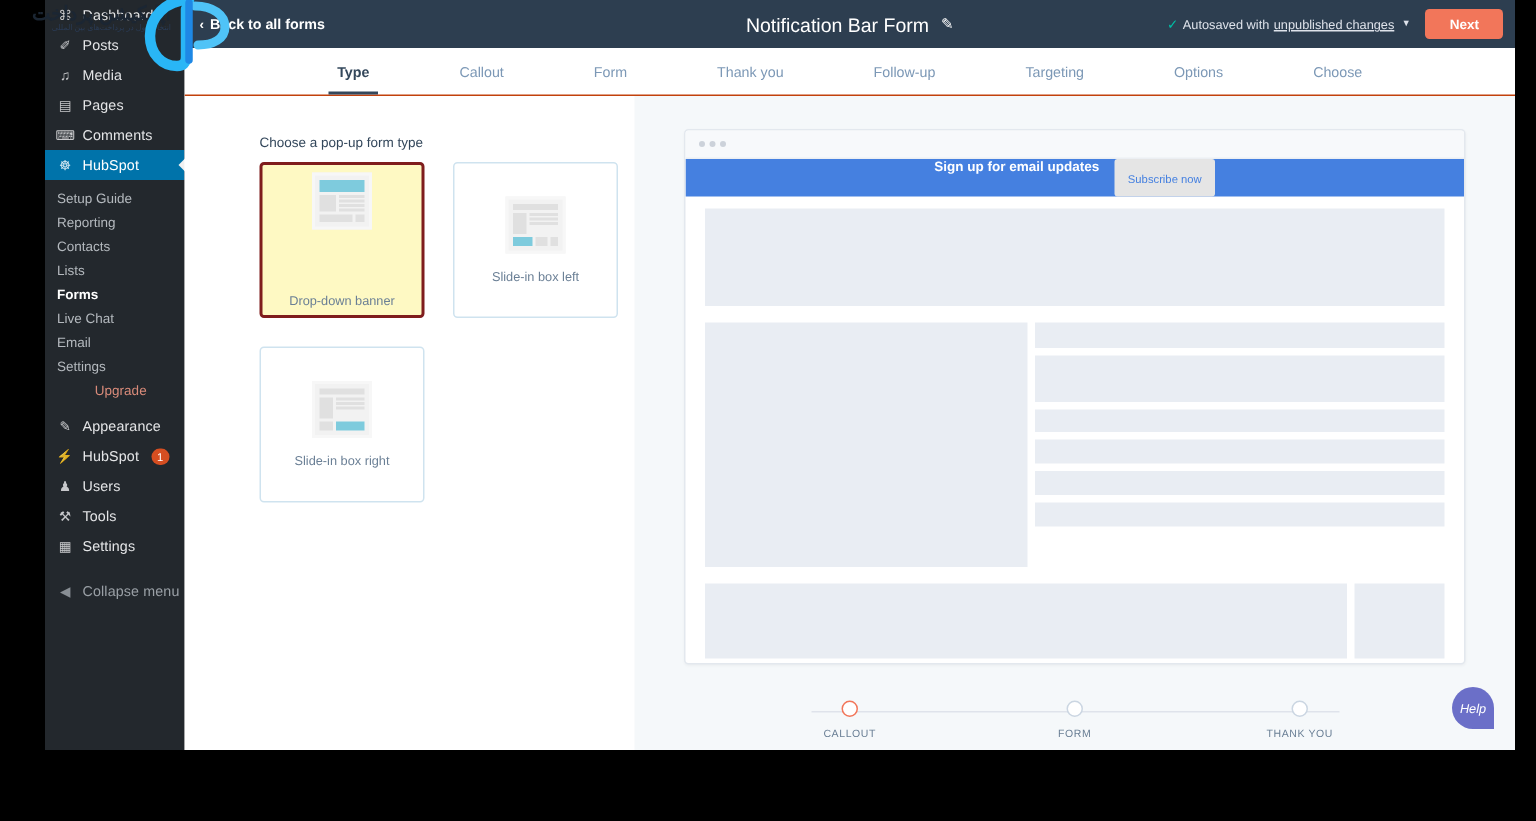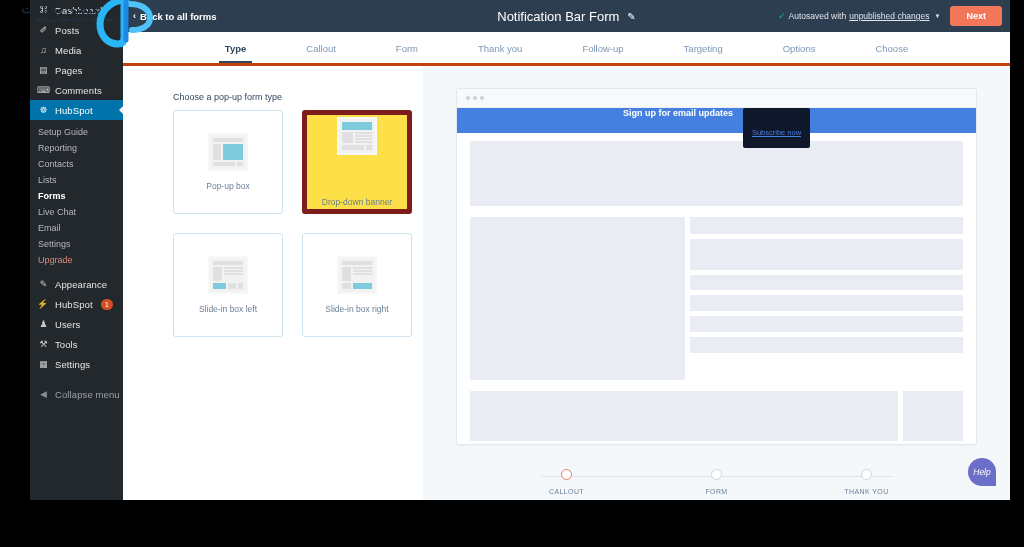--- a/index.html
+++ b/index.html
@@ -8,21 +8,21 @@
   .screen{position:absolute;left:0;top:0;width:1024px;height:547px;background:#000;}
 
   
   .wp-sidebar{position:absolute;left:30px;top:0;width:93px;height:500px;background:#23282d;color:#b4b9be;font-size:9px;}
   .wp-item{display:flex;align-items:center;gap:6px;height:20px;padding:0 0 0 8px;color:#e4e5e7;font-size:9.5px;letter-spacing:.1px;}
   .wp-item.active{background:#0073aa;color:#fff;position:relative;}
   .wp-item.active:after{content:"";position:absolute;right:-1px;top:50%;transform:translateY(-50%);border:5px solid transparent;border-right-color:#f1f1f1;}
   .wp-ico{width:11px;height:11px;display:inline-flex;align-items:center;justify-content:center;font-size:9px;opacity:.85;line-height:1;}
   .wp-sub{padding:0 0 0 8px;height:16px;display:flex;align-items:center;font-size:9px;color:#b4b9be;}
   .wp-sub.cur{color:#fff;font-weight:bold;}
-  .wp-sub.upg{color:#d98b7a;}
+  .wp-sub.upg{color:#d98b7a;justify-content:center;}
   .wp-gap{height:10px;}
   .wp-badge{background:#d54e21;color:#fff;border-radius:9px;font-size:7.5px;padding:1px 4px;line-height:1.2;margin-left:2px;}
   .wp-collapse{color:#9aa0a6;}
   .wp-subwrap{padding:4px 0 6px 0;}
 
   
   .app{position:absolute;left:123px;top:0;width:887px;height:500px;background:#fff;overflow:hidden;}
 
   .topbar{height:32px;background:#2d3e50;display:flex;align-items:center;padding:0 8px 0 10px;position:relative;}
   .back{display:flex;align-items:center;gap:4px;color:#fff;font-size:9.5px;font-weight:bold;}
@@ -30,47 +30,47 @@
   .title-wrap{position:absolute;left:0;right:0;top:0;height:32px;display:flex;align-items:center;justify-content:center;gap:8px;pointer-events:none;}
   .doc-title{color:#fff;font-size:13px;}
   .pencil{color:#fff;font-size:10px;pointer-events:auto;}
   .topright{margin-left:auto;display:flex;align-items:center;gap:10px;position:relative;z-index:2;}
   .autosave{color:#dfe3eb;font-size:8.5px;display:flex;align-items:center;gap:3px;}
   .check{color:#00bda5;font-size:9px;}
   .autosave u{text-decoration:underline;}
   .caret{font-size:6px;margin-left:2px;}
   .next-btn{background:#f2765a;color:#fff;font-size:9px;font-weight:bold;border:none;border-radius:3px;padding:5px 16px;}
 
-  .tabs{height:31px;background:#fff;border-bottom:3px solid #c2410c;display:flex;justify-content:center;align-items:flex-end;gap:16px;}
+  .tabs{height:31px;background:#fff;border-bottom:1px solid #c2410c;display:flex;justify-content:center;align-items:flex-end;gap:16px;}
   .tab{font-size:9.5px;color:#7c98b6;padding:0 0 9px 0;margin:0 22px;position:relative;}
   .tab.active{color:#33475b;font-weight:bold;}
   .tab.active:after{content:"";position:absolute;left:-6px;right:-6px;bottom:0;height:2px;background:#33475b;}
 
   .body{display:flex;height:469px;background:#fff;}
 
   
   .left{width:300px;padding:26px 0 0 50px;box-sizing:border-box;}
   .choose{font-size:9px;color:#33475b;margin-bottom:8px;}
   .cards{display:flex;flex-wrap:wrap;gap:19px;width:240px;}
   .card{width:110px;height:104px;border:1px solid #cfe3ef;border-radius:3px;background:#fff;display:flex;flex-direction:column;align-items:center;justify-content:center;box-sizing:border-box;}
-  .card.sel{border:5px solid #7f1d1d;background:#fde047;gap:32px;}
+  .card.sel{border:2px solid #7f1d1d;background:#fef9c3;gap:32px;}
   .card-label{font-size:8.5px;color:#6a7f95;margin-top:10px;}
   .mini{width:40px;height:38px;background:#f2f2f2;border:2px solid #f7f7f7;box-sizing:border-box;padding:3px;display:flex;flex-direction:column;gap:2px;}
   .mrow{display:flex;gap:2px;}
   .mbar{background:#e0e0e0;}
   .maccent{background:#7ecbdd;}
 
   
   .right{flex:1;background:#f5f8fa;display:flex;flex-direction:column;align-items:center;padding-top:22px;box-sizing:border-box;}
   .browser{width:519px;height:355px;background:#fff;border:1px solid #e3e8ee;border-radius:3px;overflow:hidden;box-shadow:0 1px 2px rgba(0,0,0,.04);}
   .brbar{height:18px;background:#f7f9fb;border-bottom:1px solid #eceff3;display:flex;align-items:center;padding-left:9px;gap:3px;}
   .dot{width:4px;height:4px;border-radius:50%;background:#ccd2da;}
   .notif{height:25px;background:#4580e0;display:flex;justify-content:center;gap:10px;}
   .notif-txt{color:#fff;font-size:9px;font-weight:bold;}
-  .sub-btn{background:#0f172a;color:#4580e0;font-size:7.5px;border:none;border-radius:2px;padding:20px 9px;text-decoration:underline;}
+  .sub-btn{background:#e5e5e5;color:#4580e0;font-size:7.5px;border:none;border-radius:2px;padding:9px 9px;}
   .page{padding:8px 13px 0 13px;}
   .ph{background:#e9edf3;}
   .hero{height:65px;margin-bottom:11px;}
   .mid{display:flex;gap:5px;margin-bottom:11px;}
   .mid-l{width:215px;height:163px;}
   .mid-r{flex:1;display:flex;flex-direction:column;gap:5px;}
   .lines{display:flex;flex-direction:column;gap:5px;}
   .bot{display:flex;gap:5px;}
   .bot-l{flex:1;height:50px;}
   .bot-r{width:60px;height:50px;}
@@ -215,34 +215,20 @@
       <div class="tab">Options</div>
       <div class="tab">Choose</div>
     </div>
 
     <div class="body">
 
       <div class="left">
         <div class="choose">Choose a pop-up form type</div>
         <div class="cards">
 
-          <div class="card">
-            <div class="mini">
-              <div class="mbar" style="height:4px;"></div>
-              <div class="mrow" style="flex:1;">
-                <div class="mbar" style="width:8px;"></div>
-                <div class="maccent" style="flex:1;"></div>
-              </div>
-              <div class="mrow">
-                  <div class="mbar" style="flex:1;height:4px;"></div>
-                  <div class="mbar" style="width:6px;height:4px;"></div>
-                </div>
-            </div>
-            <div class="card-label">Pop-up box</div>
-          </div>
 
           <div class="card sel">
             <div class="mini">
               <div class="maccent" style="height:9px;"></div>
               <div class="mrow" style="flex:1;">
                 <div class="mbar" style="width:11px;"></div>
                 <div style="flex:1;display:flex;flex-direction:column;gap:1px;">
                   <div class="mbar" style="height:2px;"></div>
                     <div class="mbar" style="height:2px;"></div>
                   <div class="mbar" style="height:2px;"></div>

